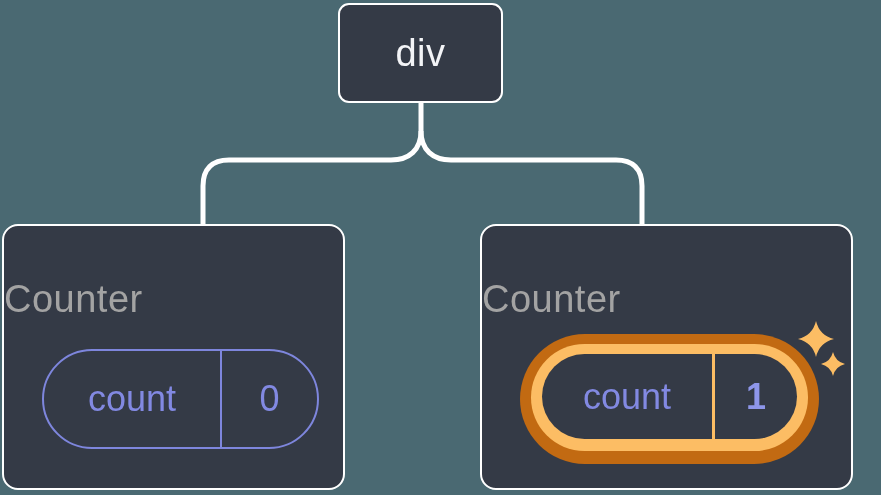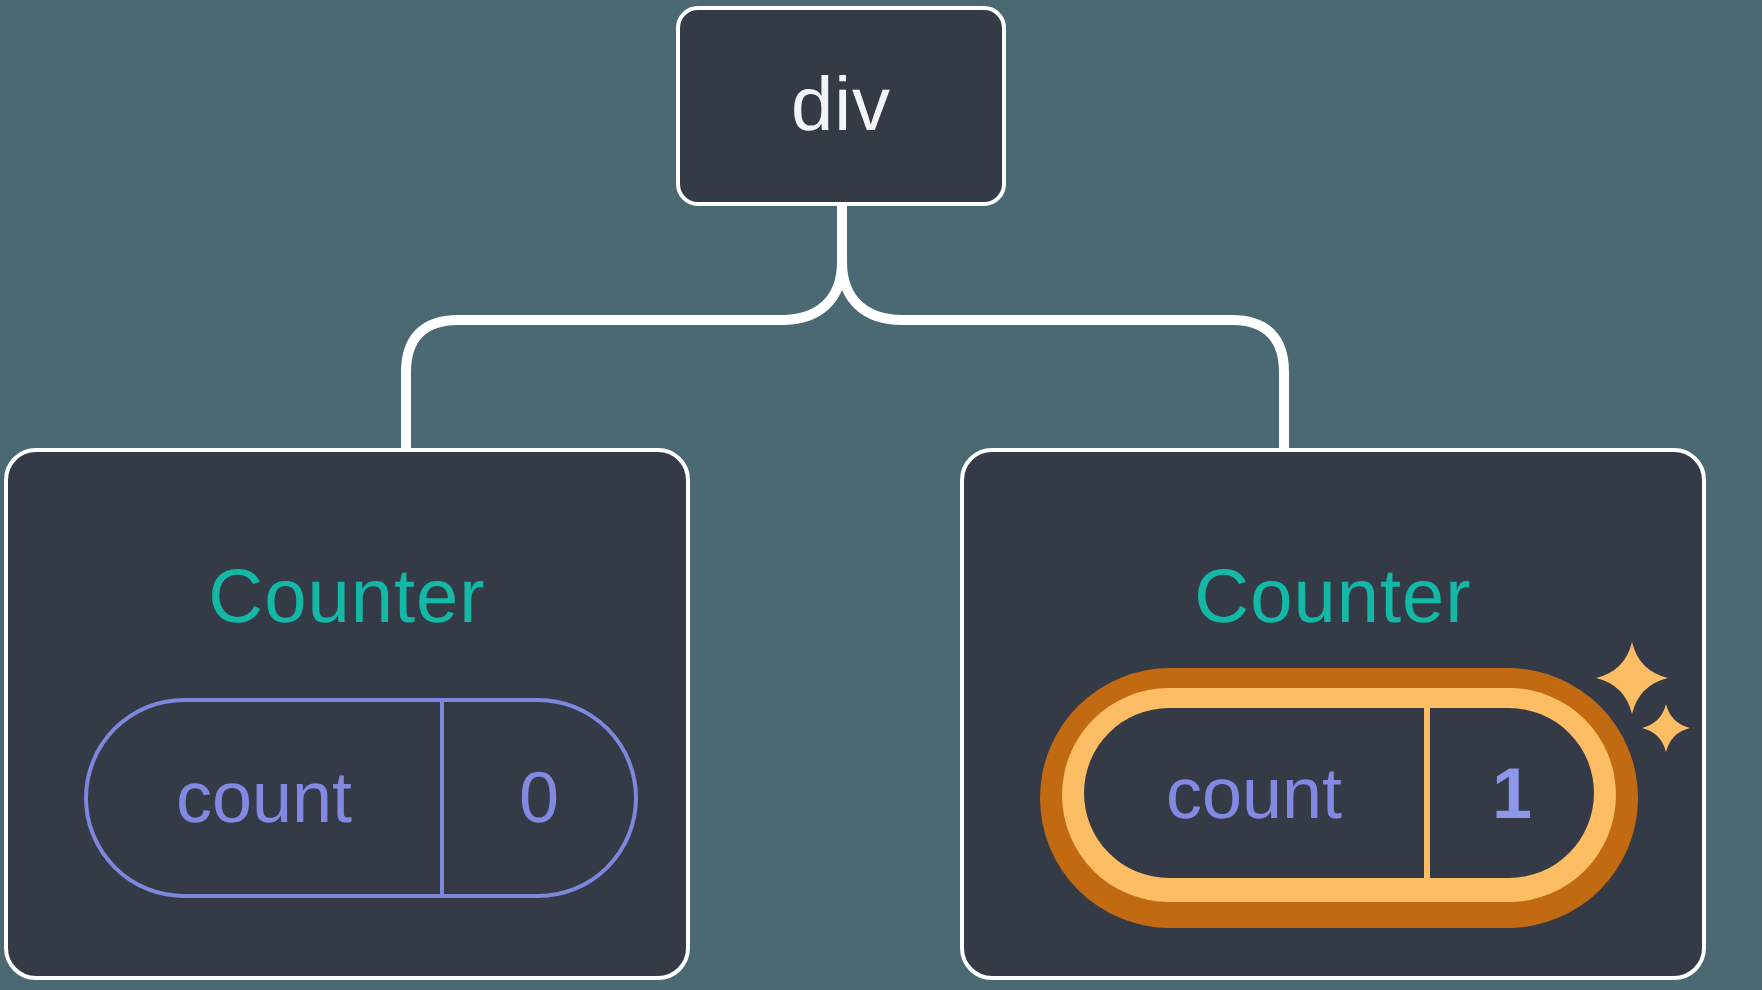--- a/index.html
+++ b/index.html
@@ -27,22 +27,21 @@
     color: #f3f4f7; font-size: 38px; letter-spacing: 0.5px;
   }
   .card {
     top: 224px; height: 266px;
     border-radius: 16px;
   }
   .card-left  { left: 2px;   width: 343px; }
   .card-right { left: 480px; width: 373px; }
   .card-title {
     position: absolute; top: 52px; left: 0; right: 0;
-    text-align: center;
-    color: #14b8a6; font-size: 38px; font-weight: 500; letter-spacing: 0.5px;
+    color: #a3a3a3; font-size: 38px; font-weight: 500; letter-spacing: 0.5px;
   }
   
   .pill {
     position: absolute; left: 38px; top: 123px;
     width: 277px; height: 100px;
     border: 2px solid #7e86dd;
     border-radius: 999px;
     box-sizing: border-box;
   }
   .pill-divider {

